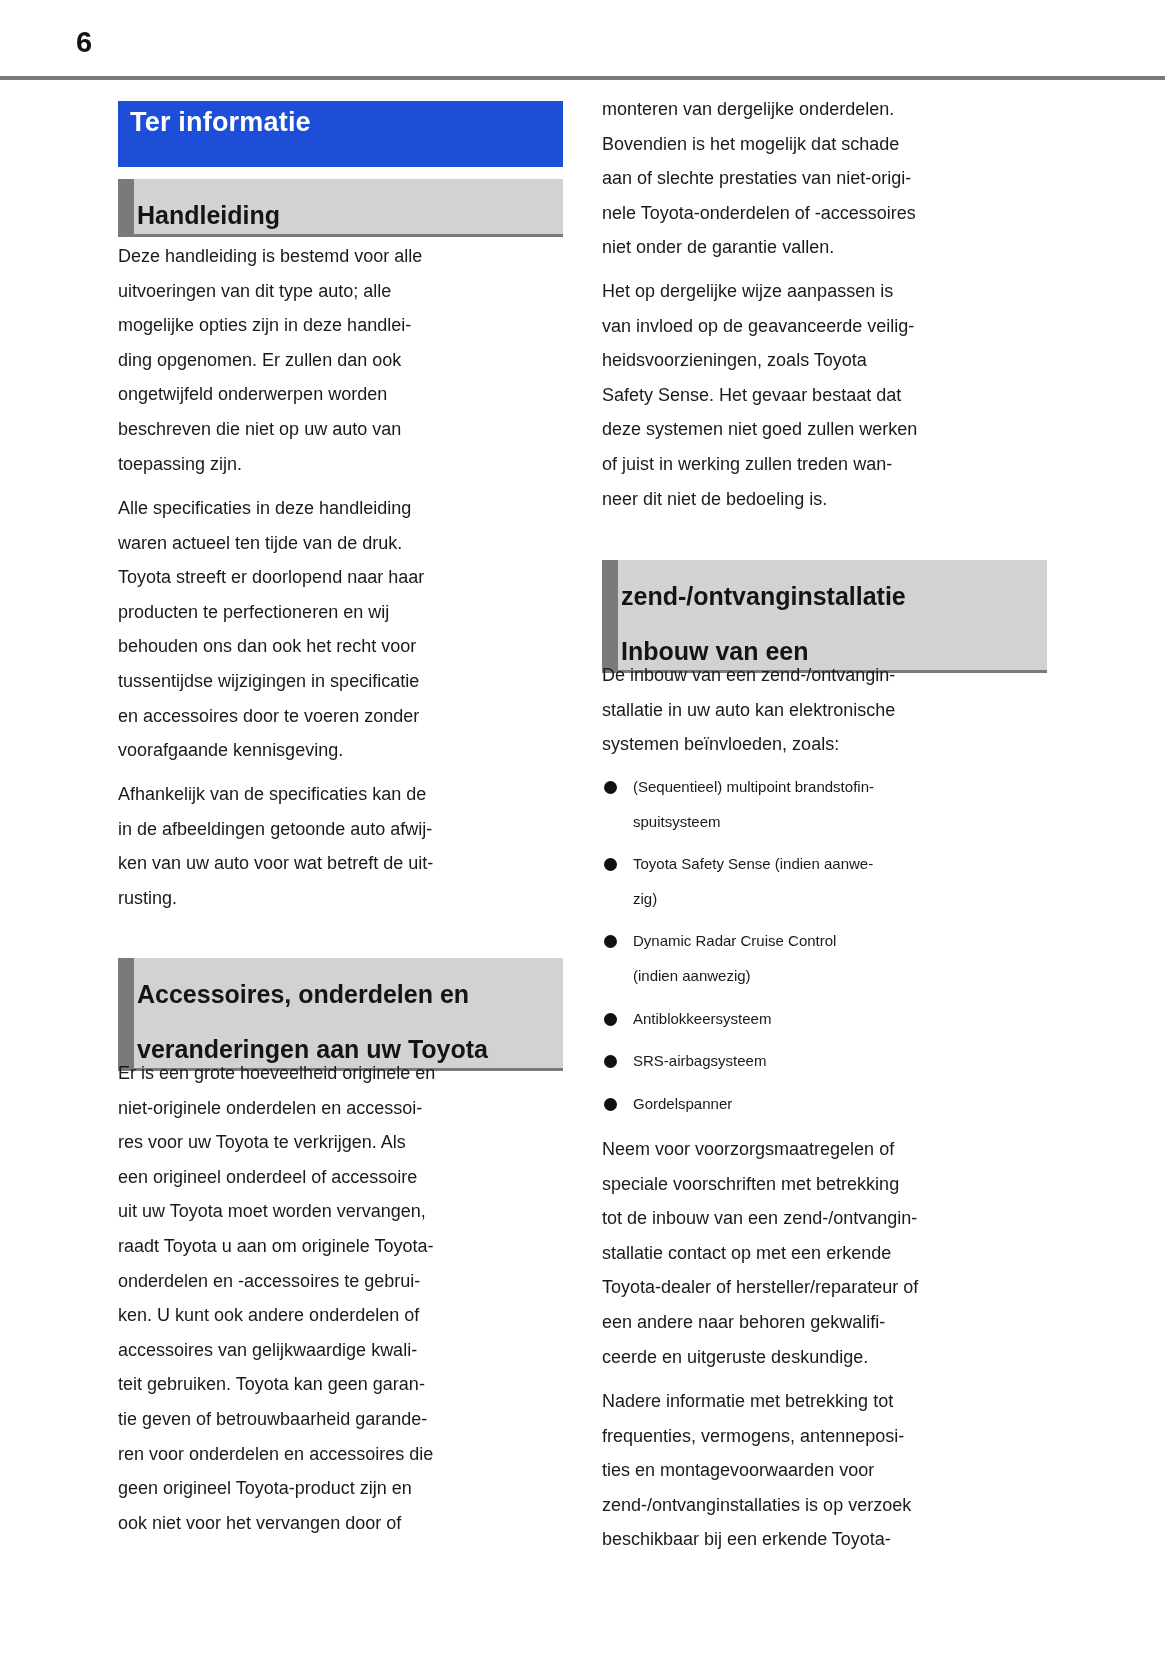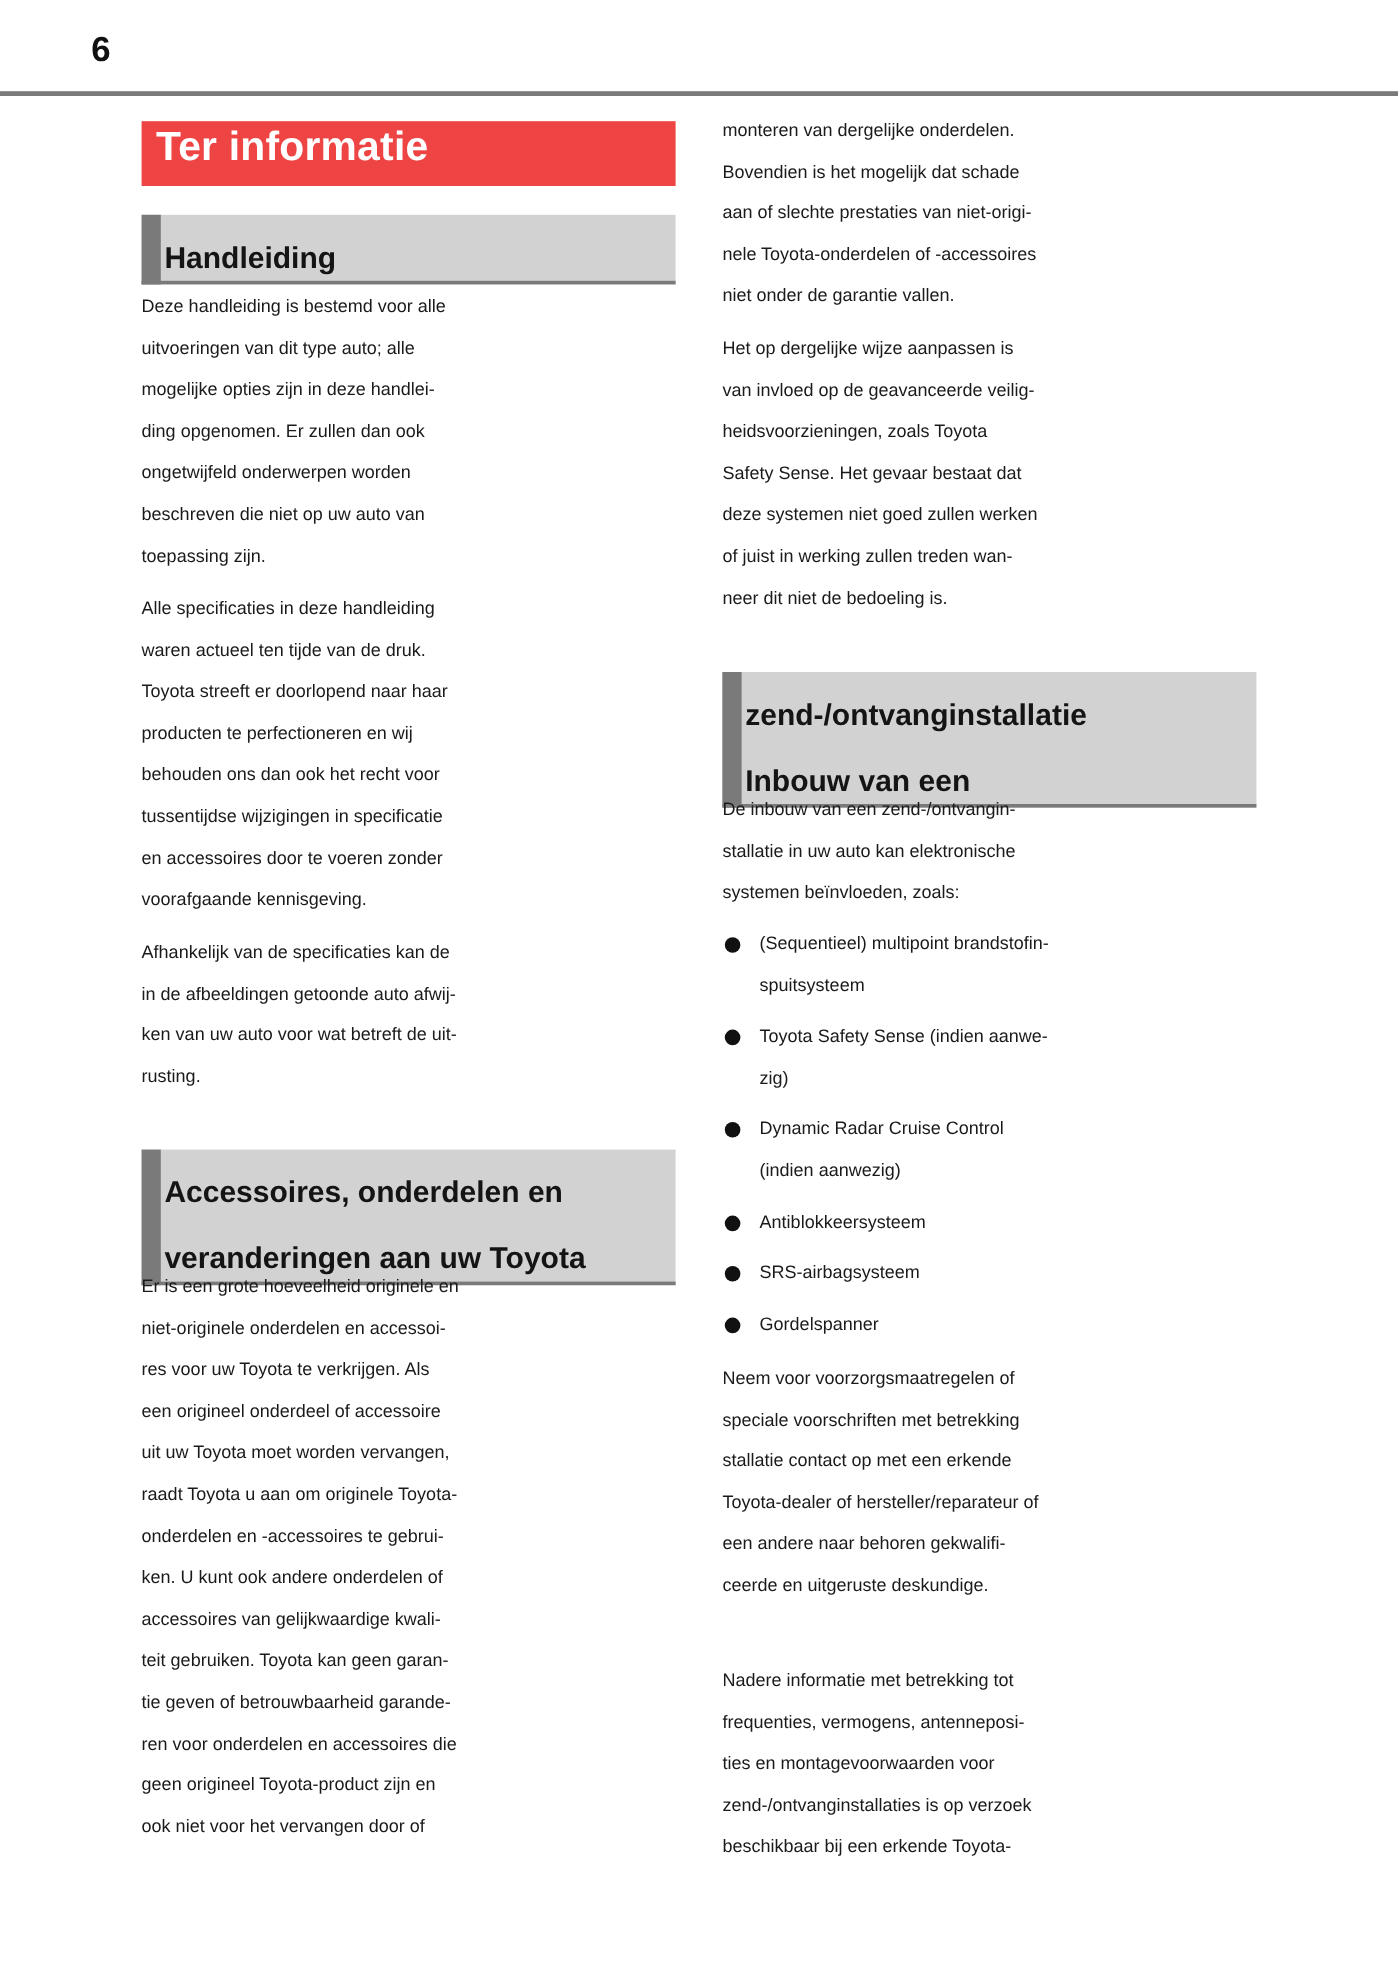--- a/index.html
+++ b/index.html
@@ -35,25 +35,25 @@
     .column {
       position: absolute;
       top: 0;
       width: 443px;
     }
     .col-left { left: 118px; }
     .col-right { left: 602px; }
 
     .chapter-banner {
       position: absolute;
-      background: #ef4444;
+      background: #1d4ed8;
       color: #ffffff;
       font-weight: bold;
-      font-size: 34px;
-      height: 54px;
+      font-size: 27px;
+      height: 66px;
       line-height: 42px;
       padding-left: 12px;
       box-sizing: border-box;
       width: 445px;
       letter-spacing: 0.2px;
     }
     .section-heading {
       position: absolute;
       width: 445px;
       background: #d2d2d2;
@@ -63,21 +63,21 @@
       padding-left: 3px;
       font-weight: bold;
       font-size: 25px;
       line-height: 37px;
       color: #141414;
     }
     .section-heading .line { display: block; white-space: nowrap; margin-top: 18px; }
     .text-block {
       position: absolute;
       width: 450px;
-      font-size: 15px;
+      font-size: 18px;
       line-height: 34.6px;
       color: #1a1a1a;
     }
     .text-block .line { display: block; white-space: nowrap; }
     .bullet-list {
       position: absolute;
       width: 450px;
       font-size: 15px;
       line-height: 34.6px;
       margin: 0;
@@ -220,20 +220,21 @@
     </li>
     <li class="bullet-item">
       <span class="bullet-dot"></span>
       <span class="line">Gordelspanner</span>
     </li>
   </ul>
 
   <div class="text-block" style="top:1132px;">
     <span class="line">Neem voor voorzorgsmaatregelen of</span>
     <span class="line">speciale voorschriften met betrekking</span>
+    <span class="line">tot de inbouw van een zend-/ontvangin-</span>
     <span class="line">stallatie contact op met een erkende</span>
     <span class="line">Toyota-dealer of hersteller/reparateur of</span>
     <span class="line">een andere naar behoren gekwalifi-</span>
     <span class="line">ceerde en uitgeruste deskundige.</span>
   </div>
 
   <div class="text-block" style="top:1384px;">
     <span class="line">Nadere informatie met betrekking tot</span>
     <span class="line">frequenties, vermogens, antenneposi-</span>
     <span class="line">ties en montagevoorwaarden voor</span>

